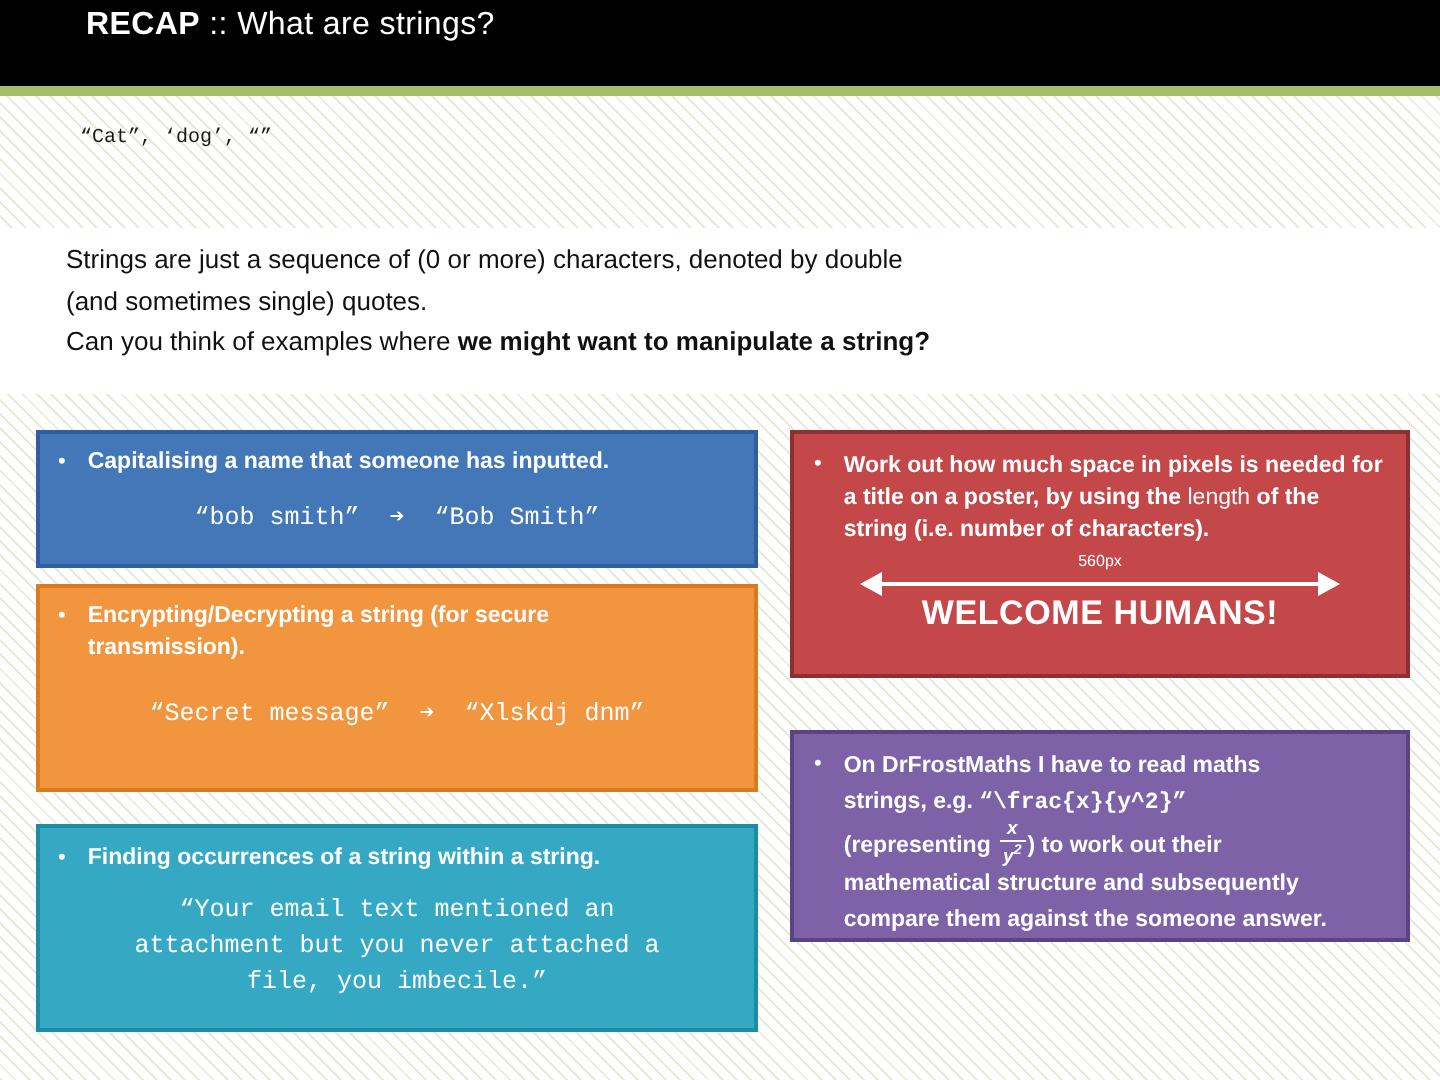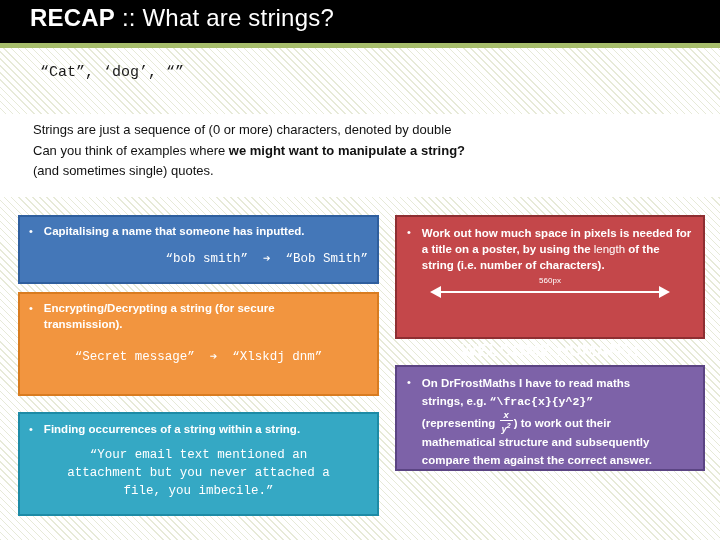--- a/index.html
+++ b/index.html
@@ -16,36 +16,36 @@
         #e7ead8 0px, #e7ead8 1px,
         #ffffff 1px, #ffffff 5px);
   }
 
   
   .titlebar{
     position:absolute;left:0;top:0;width:720px;height:43px;
     background:#000000;
   }
   .titlebar .ttext{
-    position:absolute;left:30px;top:4px;
-    font-size:24px;color:#ffffff;letter-spacing:0.2px;
+    position:absolute;left:43px;top:4px;
+    font-size:16px;color:#ffffff;letter-spacing:0.2px;
     white-space:nowrap;
   }
   .ttext .recap{font-weight:bold;}
   .ttext .rest{font-weight:normal;}
   .greenrule{
     position:absolute;left:0;top:43px;width:720px;height:5px;
     background:#a6bd6b;
   }
 
   
   .codeline{
     position:absolute;left:40px;top:64px;
     font-family:"Liberation Mono", monospace;
-    font-size:15px;color:#1a1a1a;white-space:pre;
+    font-size:10px;color:#1a1a1a;white-space:pre;
   }
 
   
   .whiteband{
     position:absolute;left:0;top:114px;width:720px;height:83px;
     background:#ffffff;
   }
   .para{
     position:absolute;left:33px;top:120px;width:600px;
     font-size:13px;line-height:20.5px;color:#111111;
@@ -75,21 +75,21 @@
     font-size:12.5px;line-height:18px;
     white-space:pre-wrap;
   }
 
   
   #box-capitalise{
     left:18px;top:215px;width:361px;height:69px;
     background:#4477b8;border:2px solid #2f5f9e;
     padding:7px 9px 0 9px;
   }
-  #box-capitalise .mono{ text-align:right; margin-top:10px; }
+  #box-capitalise .mono{ text-align:center; margin-top:10px; }
 
   
   #box-encrypt{
     left:18px;top:292px;width:361px;height:104px;
     background:#f2953f;border:2px solid #d97c20;
     padding:7px 9px 0 9px;
   }
   #box-encrypt .mono{ text-align:center; margin-top:16px; }
 
   
@@ -123,21 +123,20 @@
     position:absolute;top:9px;width:0;height:0;
     border-top:6px solid transparent;
     border-bottom:6px solid transparent;
   }
   .measure .ahead.left{ left:23px; border-right:11px solid #ffffff; }
   .measure .ahead.right{ right:23px; border-left:11px solid #ffffff; }
   .measure .welcome{
     position:absolute;left:0;right:0;top:20px;
     text-align:center;font-size:17px;font-weight:bold;color:#ffffff;
     letter-spacing:0.3px;
-    margin-top:44px;
   }
 
   
   #box-maths{
     left:395px;top:365px;width:310px;height:106px;
     background:#7d62a8;border:2px solid #5b4483;
     padding:8px 10px 0 10px;
   }
   #box-maths .btext{ line-height:17.5px; font-weight:bold; }
   #box-maths .code{
@@ -161,22 +160,22 @@
   <div class="titlebar">
     <div class="ttext"><span class="recap">RECAP</span><span class="rest"> :: What are strings?</span></div>
   </div>
   <div class="greenrule"></div>
 
   <div class="codeline">“Cat”, ‘dog’, “”</div>
 
   <div class="whiteband"></div>
   <div class="para">
     <div>Strings are just a sequence of (0 or more) characters, denoted by double</div>
+    <div>(and sometimes single) quotes.</div>
     <div><span>Can you think of examples where </span><b>we might want to manipulate a string?</b></div>
-    <div>(and sometimes single) quotes.</div>
   </div>
 
   <div class="box" id="box-capitalise">
     <div class="bullet-row">
       <span class="dot">•</span>
       <span class="btext">Capitalising a name that someone has inputted.</span>
     </div>
     <div class="mono">“bob smith”  ➔  “Bob Smith”</div>
   </div>
 
@@ -216,18 +215,18 @@
   </div>
 
   <div class="box" id="box-maths">
     <div class="bullet-row">
       <span class="dot">•</span>
       <span class="btext">
         <span>On DrFrostMaths I have to read maths</span><br>
         <span>strings, e.g. </span><span class="code">“\frac{x}{y^2}”</span><br>
         <span>(representing </span><span class="frac"><span class="num">x</span><span class="den"><span>y</span><sup>2</sup></span></span><span>) to work out their</span><br>
         <span>mathematical structure and subsequently</span><br>
-        <span>compare them against the correct answer.</span>
+        <span>compare them against the someone answer.</span>
       </span>
     </div>
   </div>
 
 </div>
 
 </body></html>

